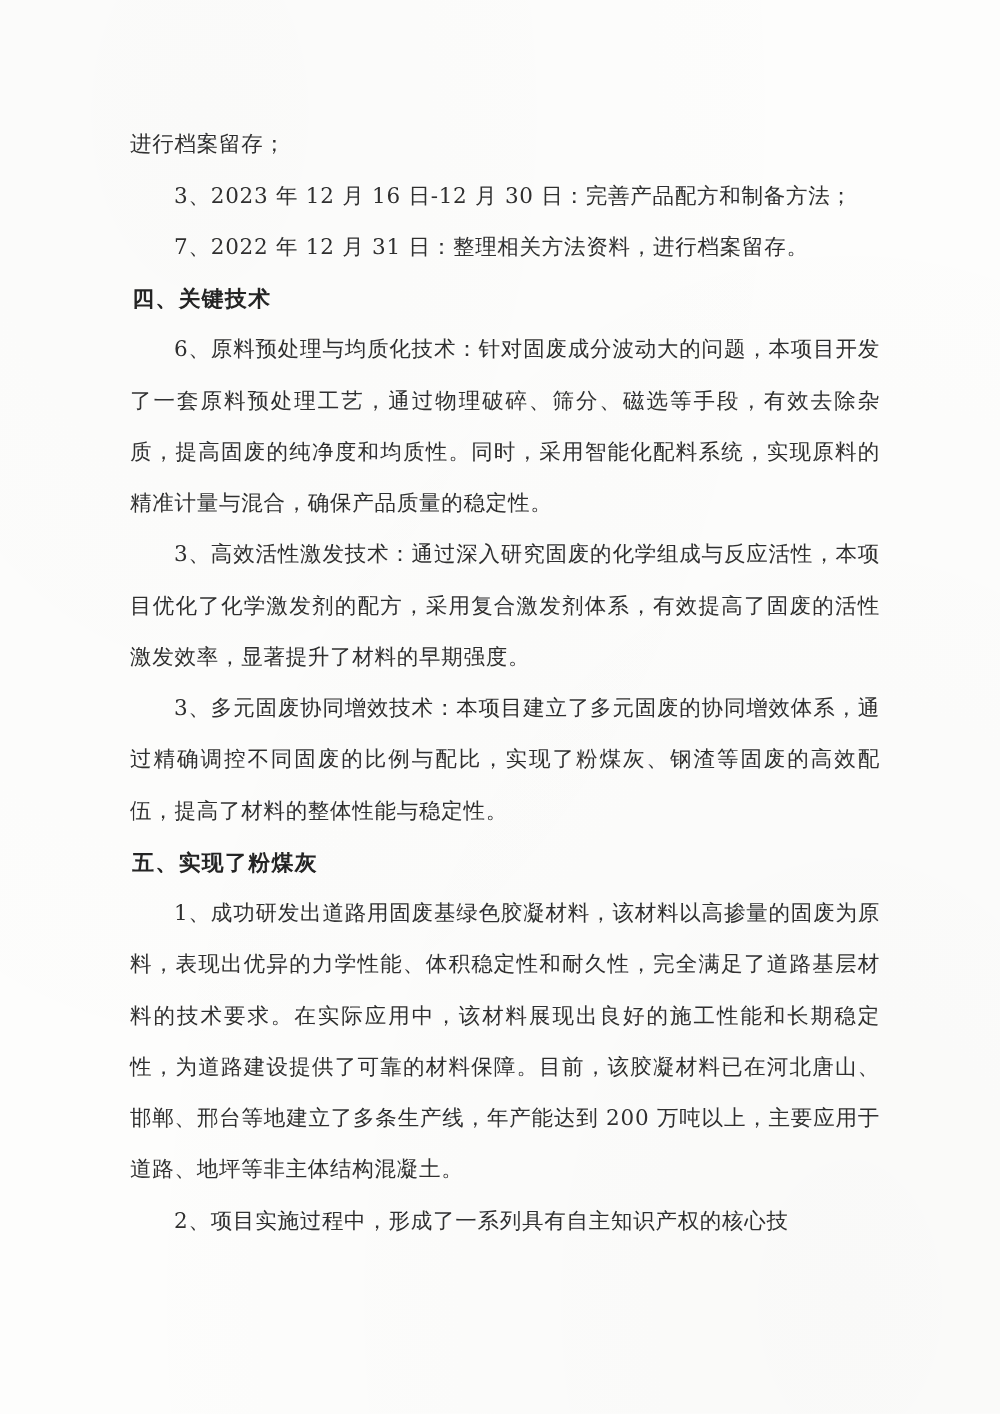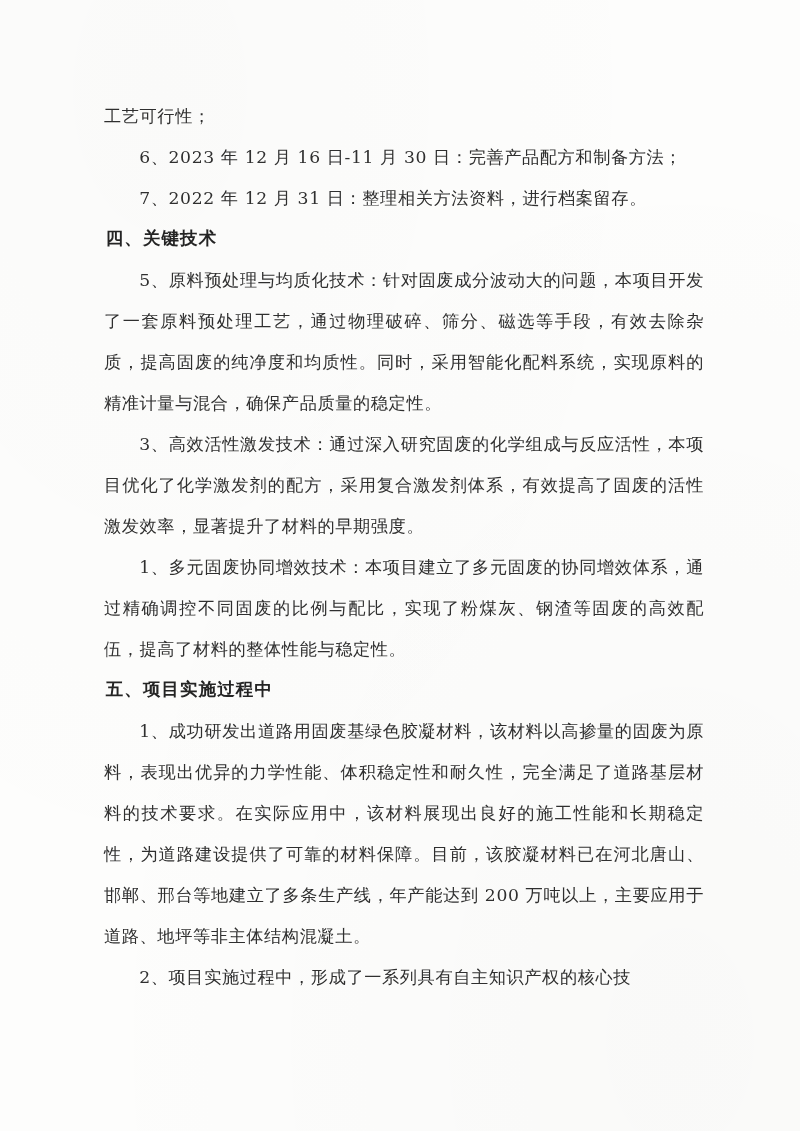--- a/index.html
+++ b/index.html
@@ -49,50 +49,50 @@
   .para.no-indent {
     text-indent: 0;
   }
   .heading {
     margin: 0;
     font-size: 17.4px;
     font-weight: bold;
     text-indent: 0;
     letter-spacing: 1.2px;
     color: #242424;
-    font-family: Liberation Mono, monospace;
+    font-family: Liberation Sans, sans-serif;
   }
   .heading-wrap {
     padding-left: 0.1em;
   }
 </style>
 </head>
 <body>
 
 <div class="page">
   <div class="doc-body">
 
-    <p class="para no-indent">工艺可行性；</p>
+    <p class="para no-indent">进行档案留存；</p>
 
-    <p class="para">6、2023 年 12 月 16 日-11 月 30 日：完善产品配方和制备方法；</p>
+    <p class="para">3、2023 年 12 月 16 日-12 月 30 日：完善产品配方和制备方法；</p>
 
     <p class="para">7、2022 年 12 月 31 日：整理相关方法资料，进行档案留存。</p>
 
     <div class="heading-wrap">
       <p class="heading">四、关键技术</p>
     </div>
 
-    <p class="para">5、原料预处理与均质化技术：针对固废成分波动大的问题，本项目开发了一套原料预处理工艺，通过物理破碎、筛分、磁选等手段，有效去除杂质，提高固废的纯净度和均质性。同时，采用智能化配料系统，实现原料的精准计量与混合，确保产品质量的稳定性。</p>
+    <p class="para">6、原料预处理与均质化技术：针对固废成分波动大的问题，本项目开发了一套原料预处理工艺，通过物理破碎、筛分、磁选等手段，有效去除杂质，提高固废的纯净度和均质性。同时，采用智能化配料系统，实现原料的精准计量与混合，确保产品质量的稳定性。</p>
 
     <p class="para">3、高效活性激发技术：通过深入研究固废的化学组成与反应活性，本项目优化了化学激发剂的配方，采用复合激发剂体系，有效提高了固废的活性激发效率，显著提升了材料的早期强度。</p>
 
-    <p class="para">1、多元固废协同增效技术：本项目建立了多元固废的协同增效体系，通过精确调控不同固废的比例与配比，实现了粉煤灰、钢渣等固废的高效配伍，提高了材料的整体性能与稳定性。</p>
+    <p class="para">3、多元固废协同增效技术：本项目建立了多元固废的协同增效体系，通过精确调控不同固废的比例与配比，实现了粉煤灰、钢渣等固废的高效配伍，提高了材料的整体性能与稳定性。</p>
 
     <div class="heading-wrap">
-      <p class="heading">五、项目实施过程中</p>
+      <p class="heading">五、实现了粉煤灰</p>
     </div>
 
     <p class="para">1、成功研发出道路用固废基绿色胶凝材料，该材料以高掺量的固废为原料，表现出优异的力学性能、体积稳定性和耐久性，完全满足了道路基层材料的技术要求。在实际应用中，该材料展现出良好的施工性能和长期稳定性，为道路建设提供了可靠的材料保障。目前，该胶凝材料已在河北唐山、邯郸、邢台等地建立了多条生产线，年产能达到 200 万吨以上，主要应用于道路、地坪等非主体结构混凝土。</p>
 
     <p class="para">2、项目实施过程中，形成了一系列具有自主知识产权的核心技</p>
 
   </div>
 </div>
 
 </body></html>

